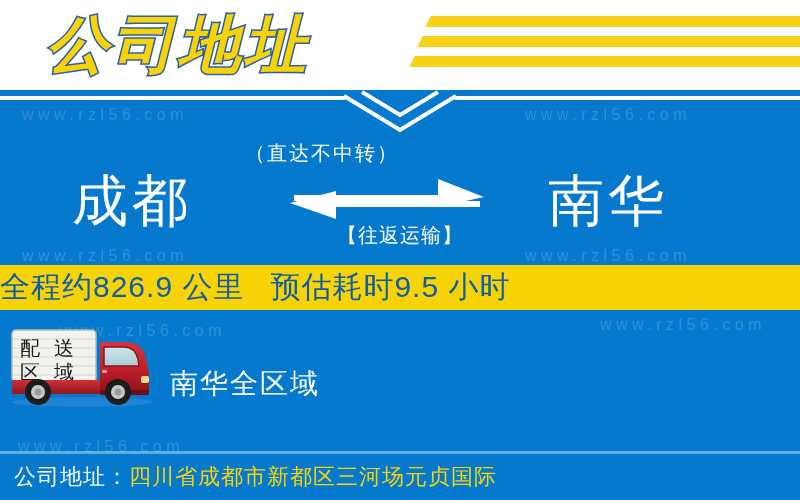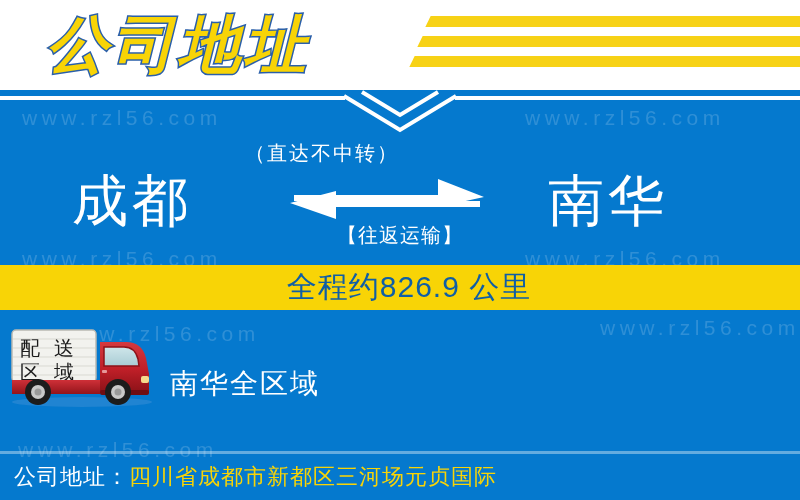--- a/index.html
+++ b/index.html
@@ -44,21 +44,21 @@
   }
   .chev-mask {
     position:absolute; left:345px; top:94px; width:110px; height:8px;
     background:#0579ce;
   }
   .chev-wrap { position:absolute; left:340px; top:90px; width:120px; height:48px; }
 
   
   .wm {
     position:absolute;
-    font-size:21px;
+    font-size:16px;
     letter-spacing:4.5px;
     color:rgba(255,255,255,0.17);
     white-space:nowrap;
     font-family:"Liberation Sans","DejaVu Sans",sans-serif;
   }
   .wm-a { left:22px;  top:106px; }
   .wm-b { left:525px; top:106px; }
   .wm-c { left:22px;  top:247px; }
   .wm-d { left:525px; top:247px; }
   .wm-e { left:60px;  top:322px; }
@@ -85,21 +85,21 @@
   .round-note {
     position:absolute; left:0; top:222px; width:800px;
     text-align:center;
     font-size:20px; color:#ffffff; letter-spacing:1px;
   }
 
   
   .infobar {
     position:absolute; left:0; top:265px; width:800px; height:45px;
     background:#f8d406;
-    display:flex; align-items:center; justify-content:center;padding-left:44px;
+    display:flex; align-items:center; 
   }
   .infobar .txt {
     font-size:30px; color:#0f5ea6; letter-spacing:1px; white-space:nowrap;
   }
   .infobar .gap { display:inline-block; width:26px; }
 
   
   .truck-wrap { position:absolute; left:8px; top:328px; width:152px; height:80px; }
   .area-label {
     position:absolute; left:170px; top:365px;
@@ -161,20 +161,21 @@
 
       <path d="M192,30 L48,30 L48,42 L2,26 L48,14 L48,24 L192,24 Z" fill="#ffffff"></path>
     </svg>
   </div>
 
   <div class="round-note">【往返运输】</div>
 
   <div class="infobar">
     <span class="txt">全程约826.9 公里</span>
     <span class="gap"></span>
+    <span class="txt">预估耗时9.5 小时</span>
   </div>
 
   <div class="truck-wrap">
     <svg width="152" height="80" viewBox="0 0 152 80">
       <defs>
         <linearGradient id="cab" x1="0" y1="0" x2="0" y2="1">
           <stop offset="0%" stop-color="#d4393f"></stop>
           <stop offset="55%" stop-color="#bf1f28"></stop>
           <stop offset="100%" stop-color="#8d1218"></stop>
         </linearGradient>

